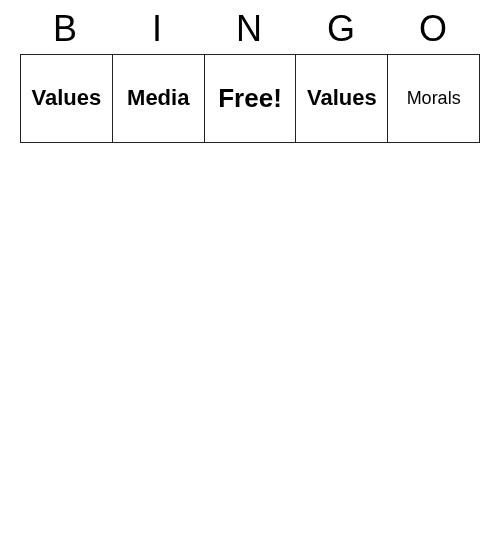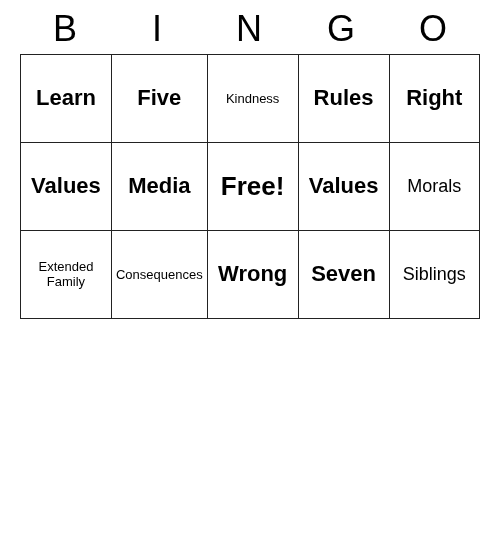--- a/index.html
+++ b/index.html
@@ -78,34 +78,20 @@
     <div class="bingo-header-cell">O</div>
   </div>
 
 <table class="bingo-table">
   <thead>
     <tr>
     </tr>
   </thead>
   <tbody id="bingo-body">
       <tr>
-        <td class="cell-large">Learn</td>
-        <td class="cell-large"><b>Five</b></td>
-        <td class="cell-small">Kindness</td>
-        <td class="cell-large">Rules</td>
-        <td class="cell-large"><b>Right</b></td>
-      </tr>
-      <tr>
         <td class="cell-large">Values</td>
         <td class="cell-large">Media</td>
         <td class="cell-free">Free!</td>
         <td class="cell-large">Values</td>
         <td class="cell-medium">Morals</td>
       </tr>
-      <tr>
-        <td class="cell-small">Extended Family</td>
-        <td class="cell-small">Consequences</td>
-        <td class="cell-large">Wrong</td>
-        <td class="cell-large">Seven</td>
-        <td class="cell-medium">Siblings</td>
-      </tr>
     </tbody>
 </table>
 
 </body></html>

